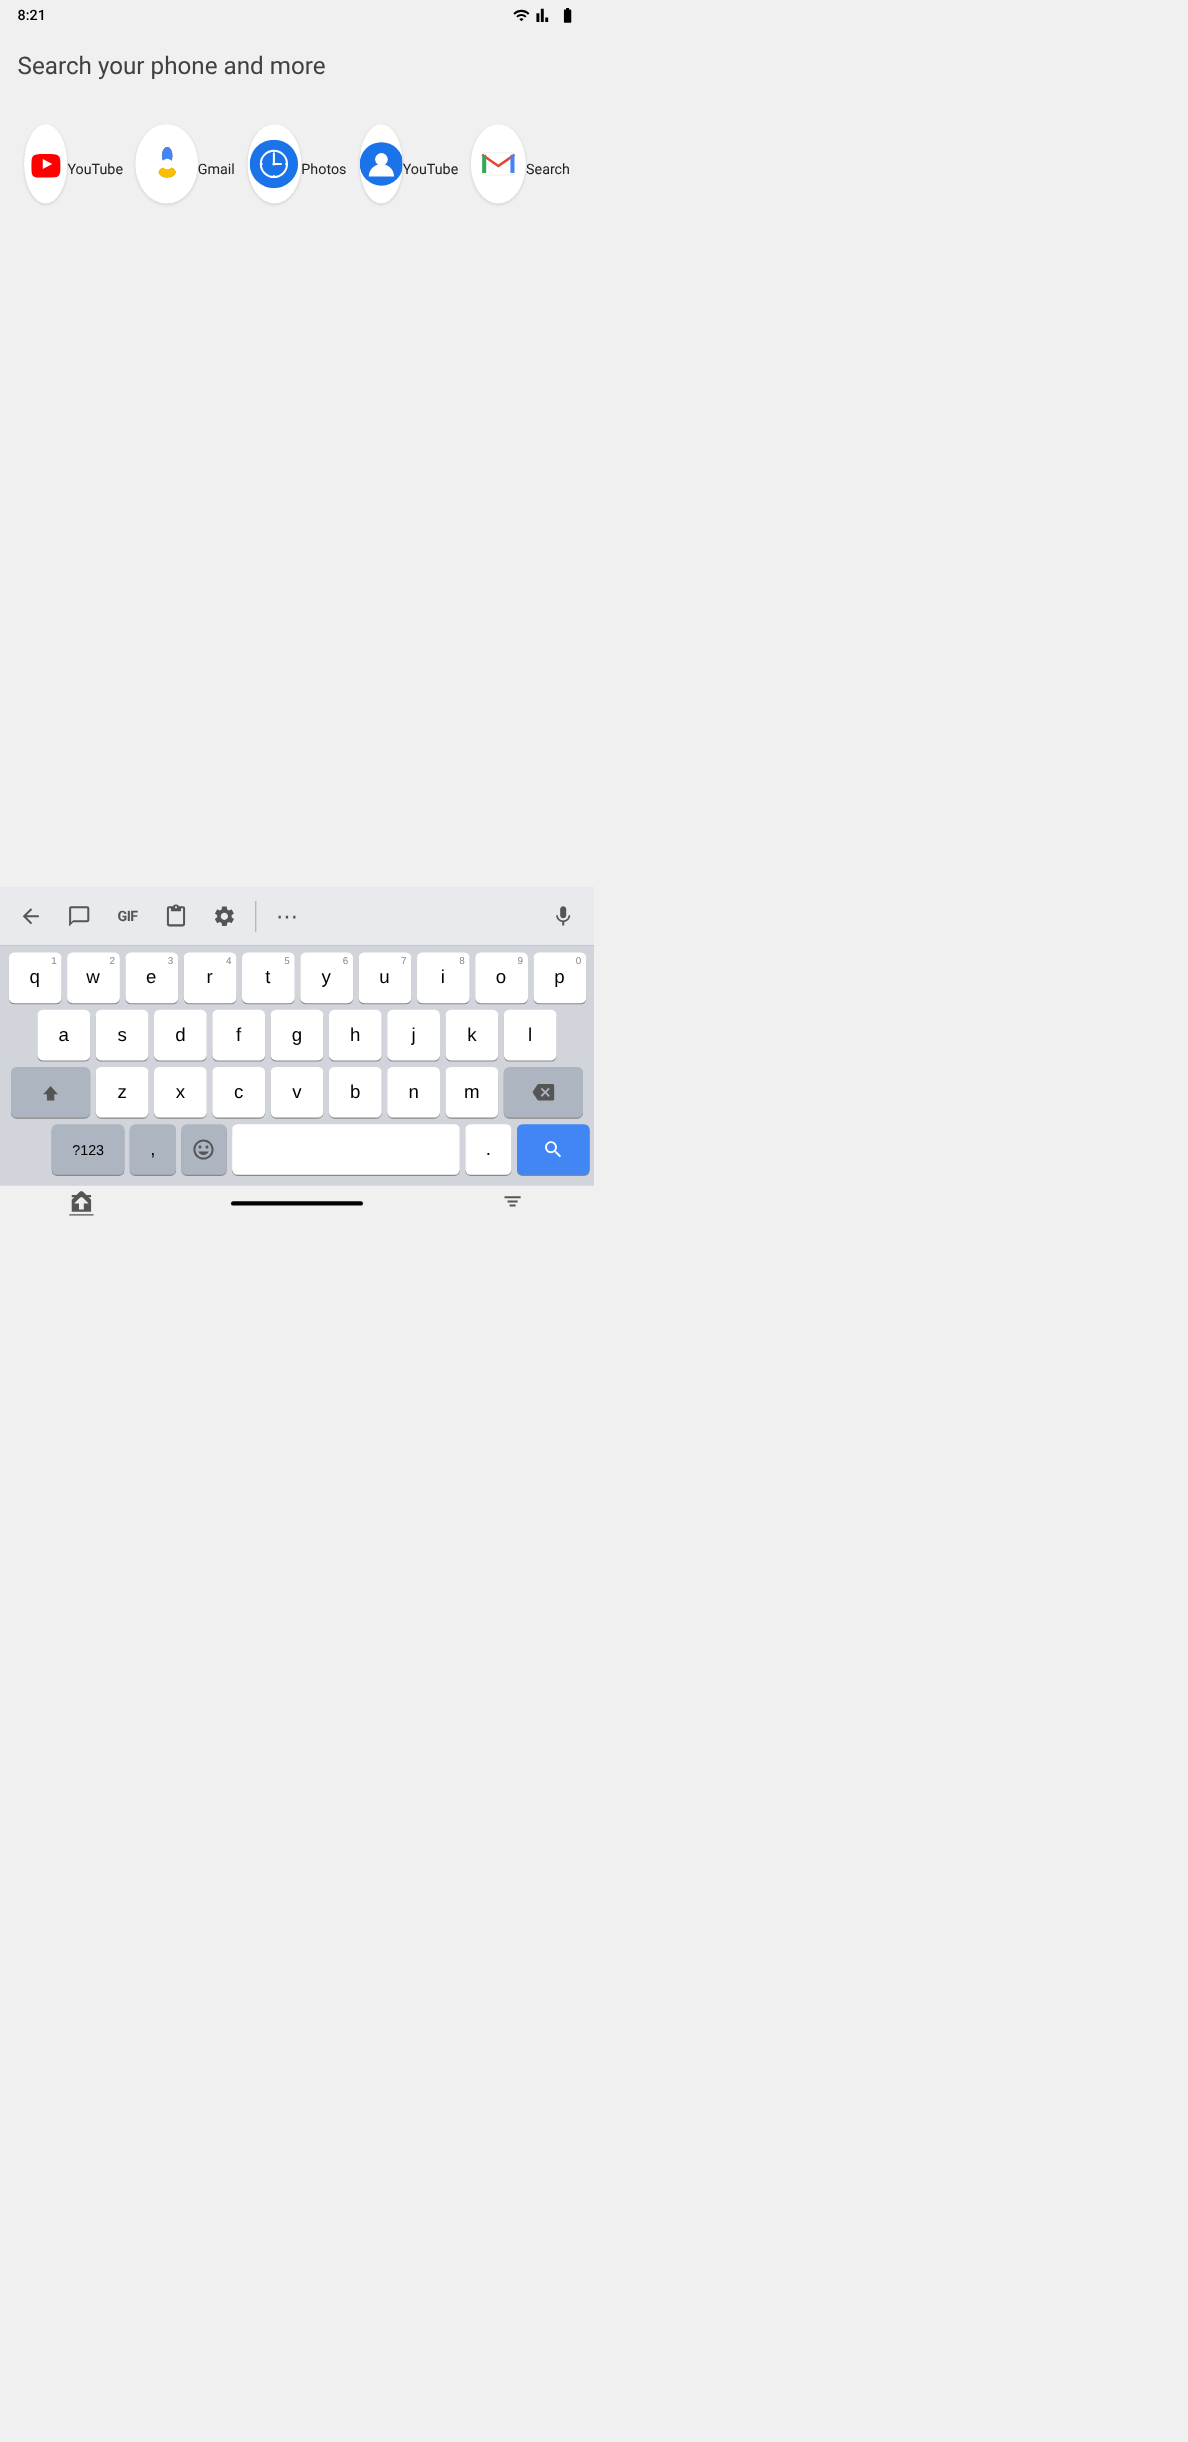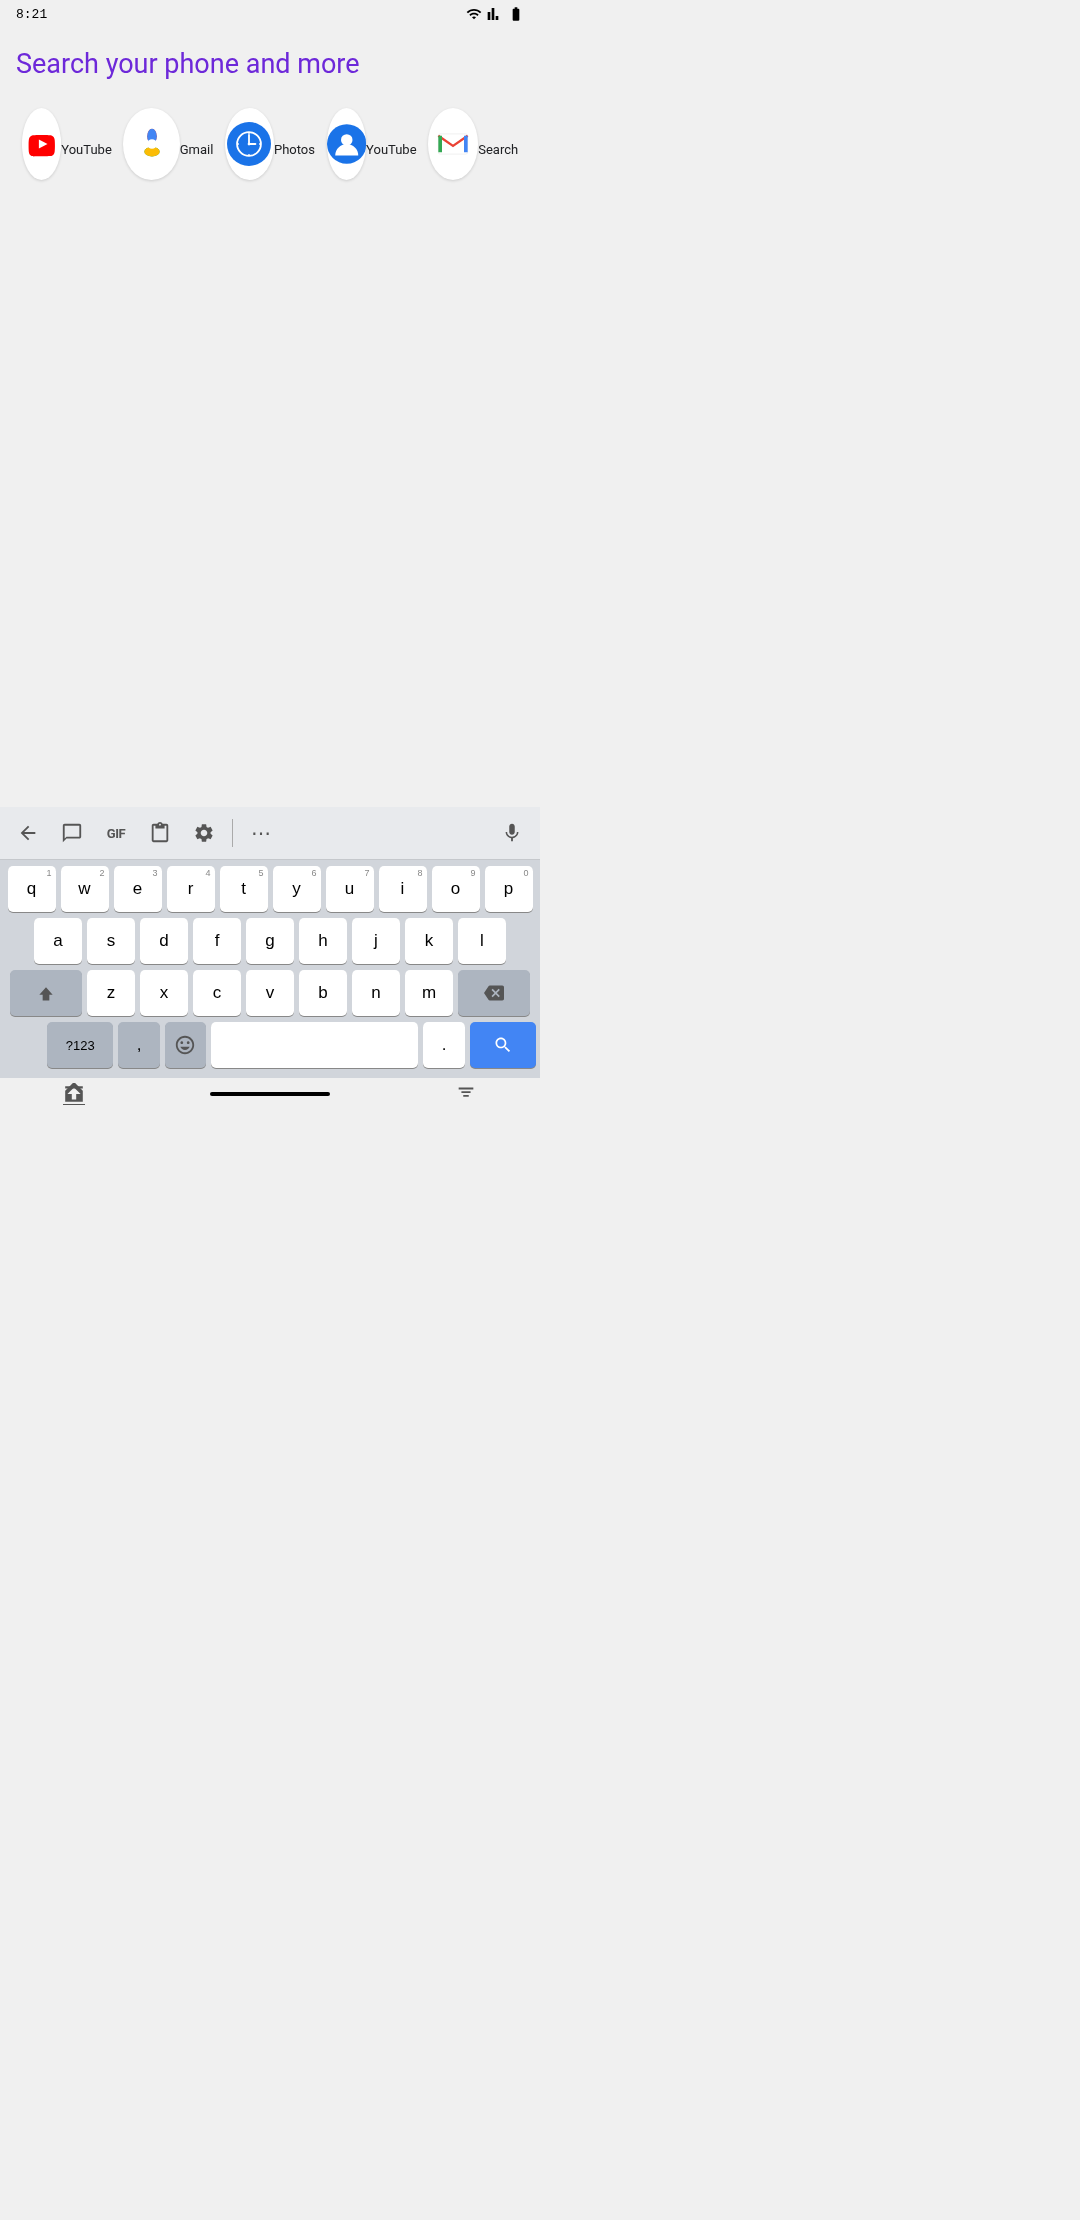--- a/index.html
+++ b/index.html
@@ -19,43 +19,42 @@
       display: flex;
       justify-content: space-between;
       align-items: center;
       padding: 6px 16px;
       height: 28px;
     }
     .status-time {
       font-size: 13px;
       font-weight: 500;
       color: #000;
-      font-family: Liberation Mono, monospace;
     }
     .status-icons {
       display: flex;
       align-items: center;
       gap: 5px;
     }
     .status-icons svg {
       width: 16px;
       height: 16px;
       fill: #000;
     }
 
     
     .main-content {
       padding: 20px 16px 0 16px;
     }
 
     .search-title {
-      font-size: 27px;
+      font-size: 22px;
       font-weight: 400;
-      color: #6d28d9;
-      margin-bottom: 28px;
+      color: #404040;
+      margin-bottom: 40px;
     }
 
     
     .apps-row {
       display: flex;
       justify-content: space-around;
       align-items: flex-start;
       margin-bottom: 20px;
     }
 

